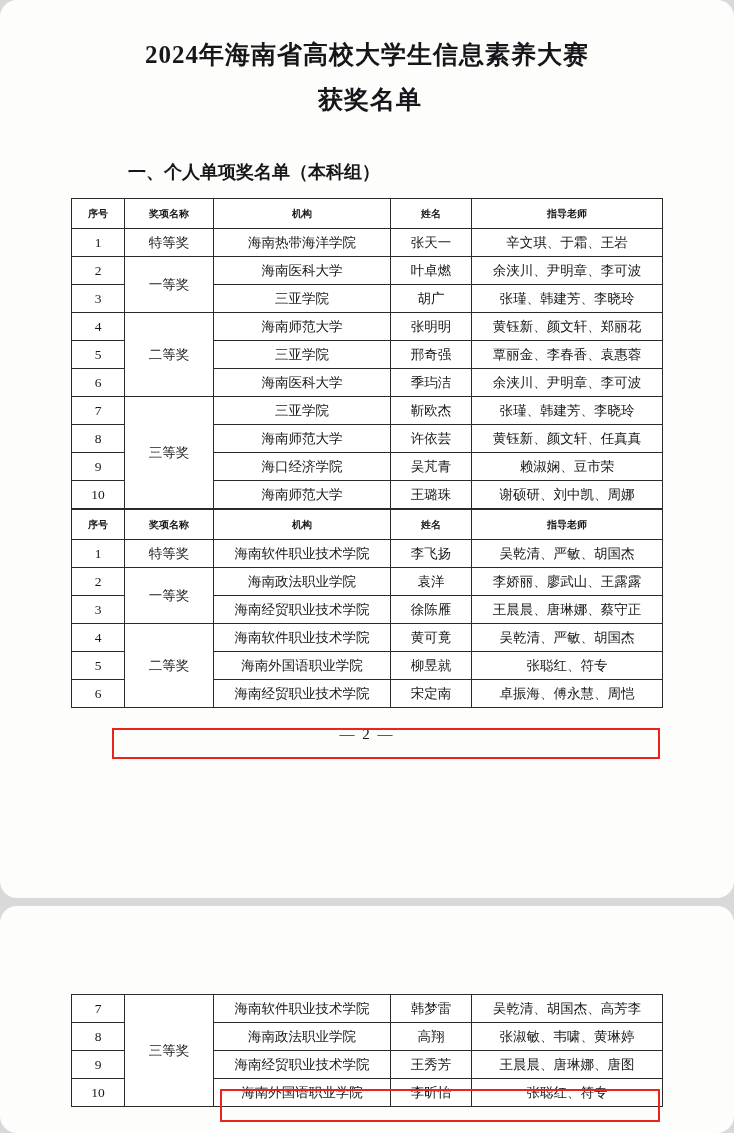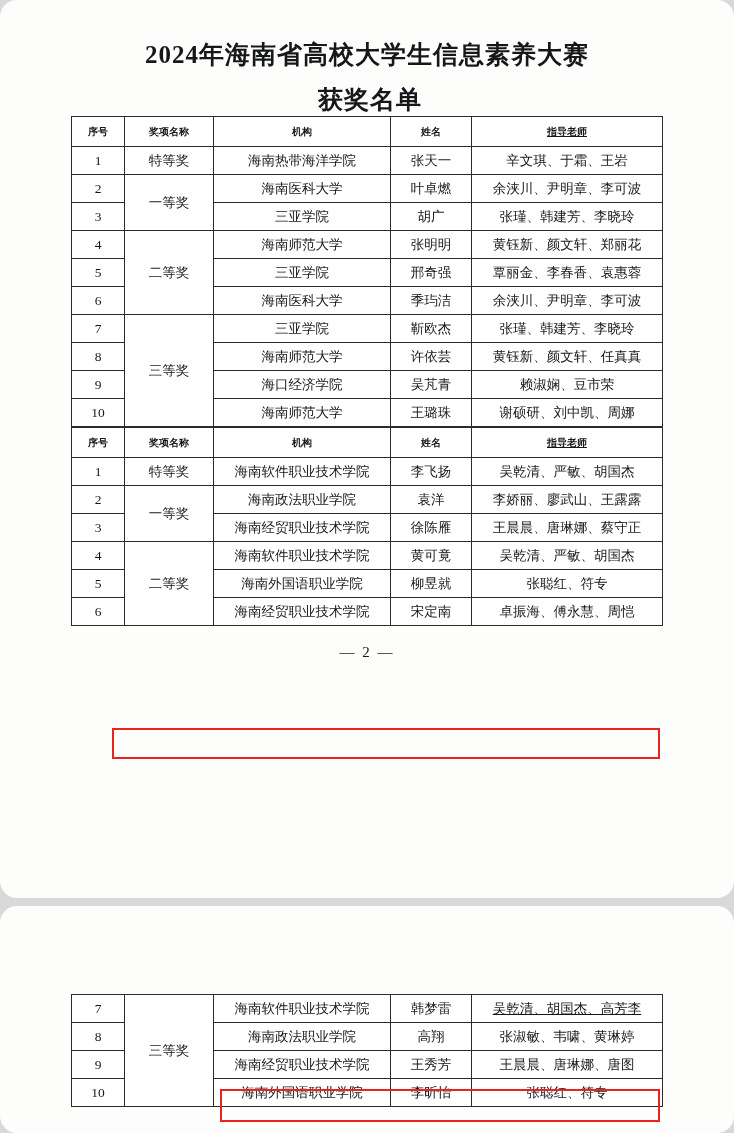--- a/index.html
+++ b/index.html
@@ -69,21 +69,21 @@
   }
   table.award th {
     font-weight: bold;
     font-size: 10px;
     height: 29px;
   }
   .col-no { width: 48px; }
   .col-award { width: 84px; }
   .col-org { width: 172px; }
   .col-name { width: 76px; }
-  .col-teacher { width: 186px; text-decoration: underline; }
+  .col-teacher { width: 186px; }
 
   .page-number {
     text-align: center;
     font-size: 15px;
     color: #15171a;
     padding-top: 18px;
     letter-spacing: 2px;
   }
 
   
@@ -107,20 +107,21 @@
 </head>
 <body>
 
 <div id="page">
 
   <div class="sheet sheet-1">
 
     <h1 class="doc-title title-line-1">2024年海南省高校大学生信息素养大赛</h1>
     <h1 class="doc-title title-line-2">获奖名单</h1>
 
+    <h2 class="section-title sec-1">一、个人单项奖名单（本科组）</h2>
 
     <table class="award">
       <thead>
         <tr>
           <th class="col-no">序号</th>
           <th class="col-award">奖项名称</th>
           <th class="col-org">机构</th>
           <th class="col-name">姓名</th>
           <th class="col-teacher">指导老师</th>
         </tr>

